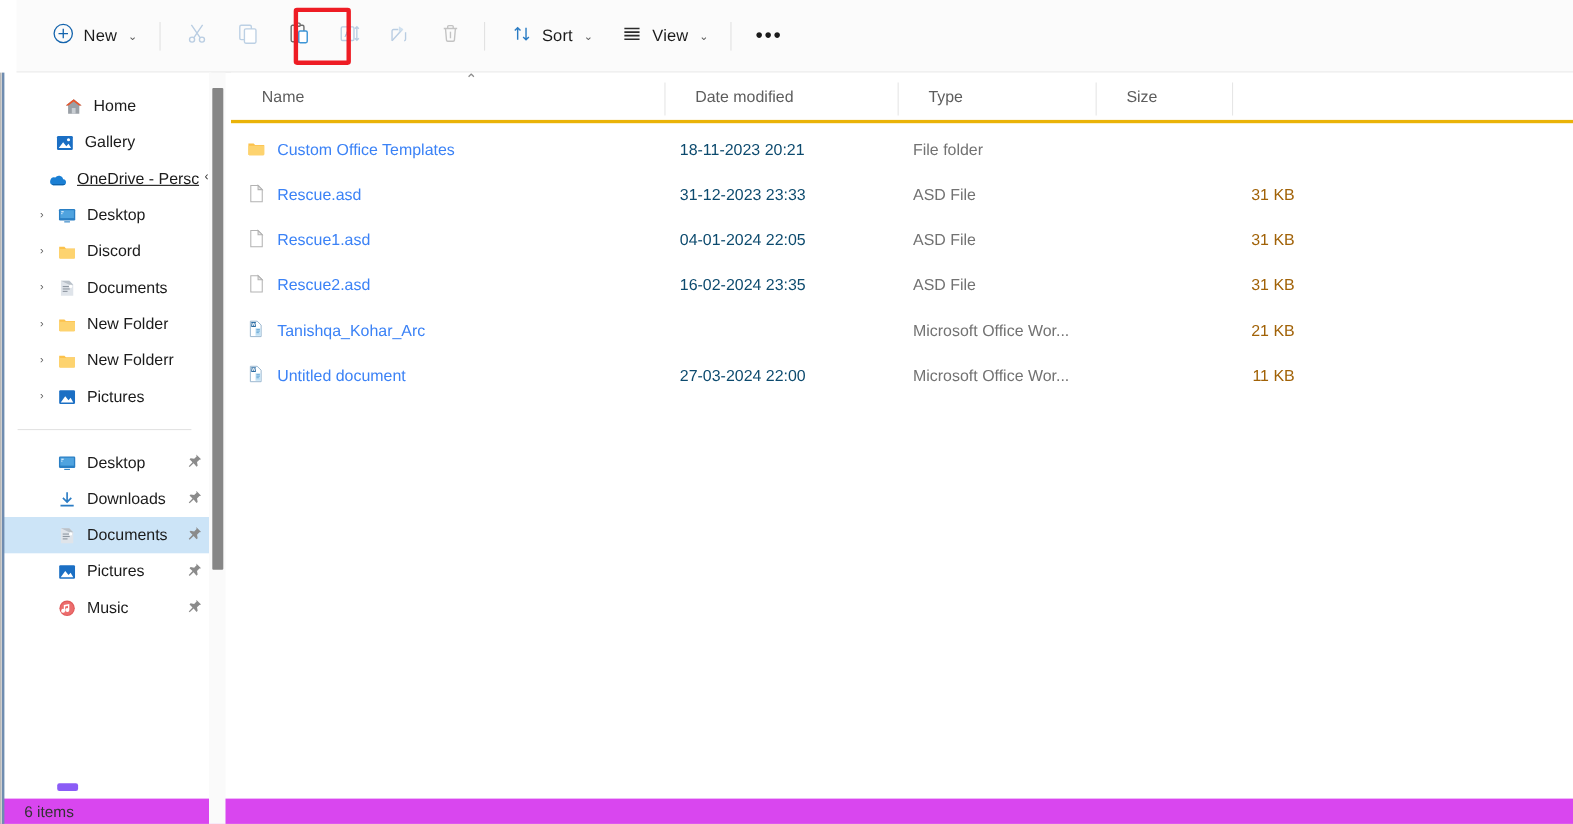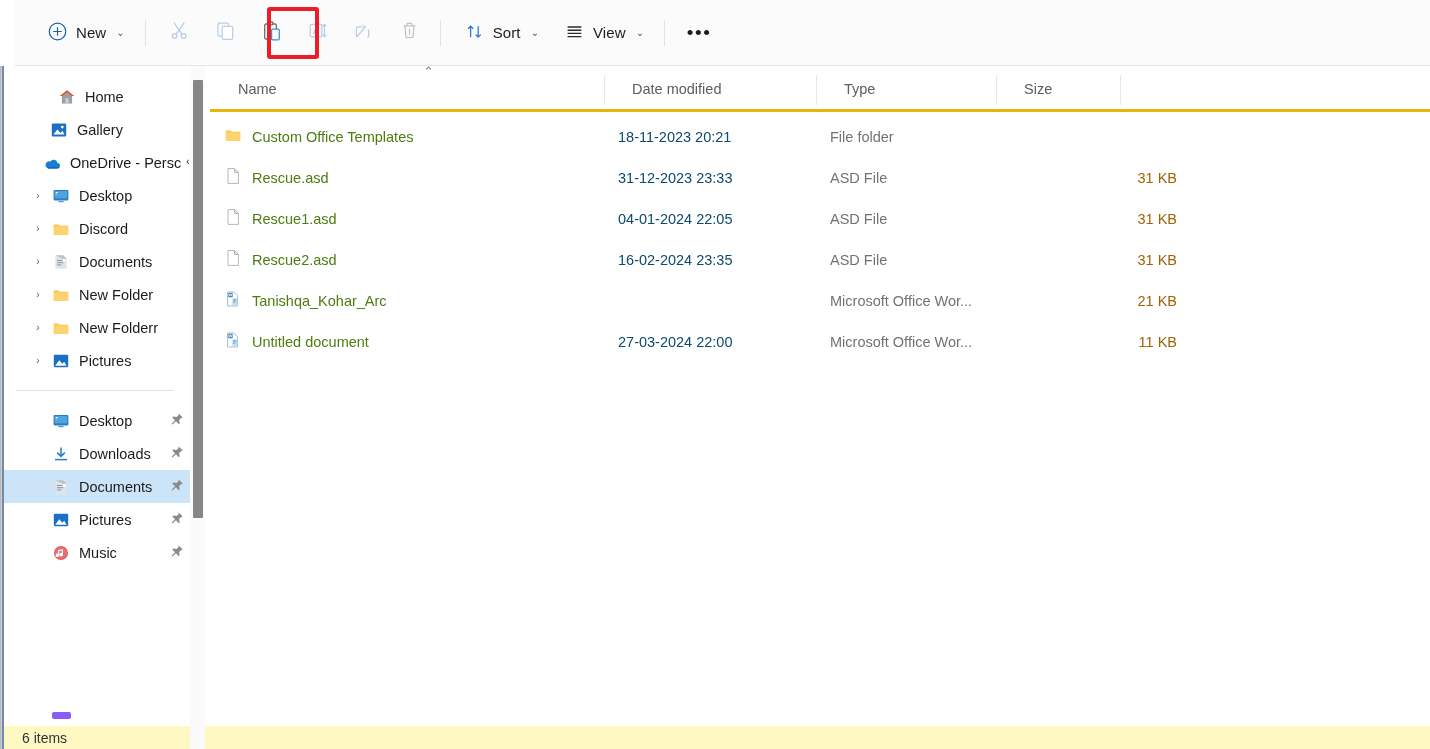--- a/index.html
+++ b/index.html
@@ -88,29 +88,29 @@
   .col-h {
     position:absolute; top:0; height:45px; display:flex; align-items:center;
     font-size:14.5px; color:#5d5d5d; padding-left:14px;
   }
   .col-div { position:absolute; top:9px; width:1px; height:30px; background:#e6e6e6; }
   #sort-caret {
     position:absolute; left:423px; top:64px; font-size:13px; color:#8b8b8b; z-index:5;
   }
   .row { position:absolute; left:0; width:1220px; height:41px; display:flex; align-items:center; }
   .cell { position:absolute; display:flex; align-items:center; height:41px; font-size:14.5px; }
-  .c-name { left:14px; color:#4d7c0f; gap:10px; }
+  .c-name { left:14px; color:#3b82f6; gap:10px; }
   .c-date { left:408px; color:#0c4a6e; }
   .c-type { left:620px; color:#727272; }
   .c-size { left:852px; width:115px; justify-content:flex-end; color:#a16207; }
 
   
   #statusbar {
     position:absolute; left:0; top:726px; width:1430px; height:23px;
-    background:#fef9c3; display:flex; align-items:center;
+    background:#d946ef; display:flex; align-items:center;
   }
   #status-text { font-size:14px; color:#333; margin-left:22px; }
   #purple-sliver {
     position:absolute; left:52px; top:712px; width:19px; height:7px;
     background:#8b5cf6; border-radius:2px;
   }
   #bottom-shade {
     position:absolute; left:0; top:718px; width:210px; height:8px; background:#fff;
   }
 </style>
@@ -244,21 +244,21 @@
           <span class="expander"></span>
           <span class="nav-ico">
             <svg width="18" height="18" viewBox="0 0 18 18">
               <rect x="1.8" y="2.6" width="14.4" height="12.8" rx="1.2" fill="#1b6fc4"></rect>
                 <path d="M3.4 13.6 7.4 8.4l2.9 3.5 2-2.2 2.3 3.9z" fill="#fff"></path>
                 <circle cx="12.3" cy="6.1" r="1.4" fill="#fff"></circle>
             </svg>
           </span>
           <span class="nav-label">Gallery</span>
         </div>
-        <div class="nav-row nav-indent-0" style="padding-left: 17px;">
+        <div class="nav-row nav-indent-0" style="padding-left: 17px; text-decoration: underline;">
           <span class="expander">⌄</span>
           <span class="nav-ico">
             <svg width="18" height="18" viewBox="0 0 18 18">
               <path d="M5.2 14.4h8.9a2.7 2.7 0 00.4-5.4 4 4 0 00-7.2-1.6A3.2 3.2 0 005.2 14.4z" fill="#1a7fd4"></path>
                 <path d="M5.2 14.4h8.9a2.7 2.7 0 002.2-1.2H4.2a3.2 3.2 0 001 1.2z" fill="#0f63ab"></path>
             </svg>
           </span>
           <span class="nav-label">OneDrive - Persc</span>
         </div>
         <div class="nav-row nav-indent-1" style="padding-left: 26px;">

